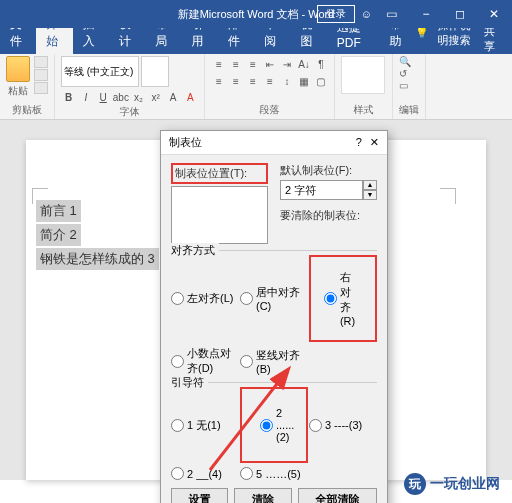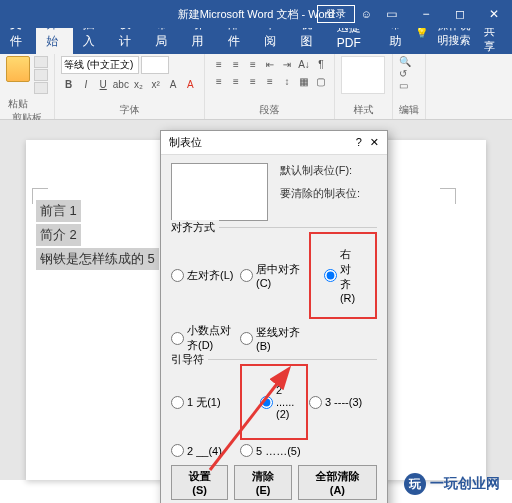--- a/index.html
+++ b/index.html
@@ -15,26 +15,26 @@
 .ribbon-tabs .tab { padding: 4px 10px; cursor: pointer; }
 .ribbon-tabs .tab.file { background: #2b579a; }
 .ribbon-tabs .tab.active { background: #f3f3f3; color: #2b579a; }
 .ribbon-tabs .right-tabs { margin-left: auto; display: flex; align-items: center; gap: 8px; padding-right: 8px; }
 .ribbon-tabs .bulb { color: #fff; font-size: 11px; }
 
 .ribbon { background: #f3f3f3; border-bottom: 1px solid #d0d0d0; display: flex; height: 66px; font-size: 10px; color: #666; }
 .group { border-right: 1px solid #e0e0e0; padding: 2px 6px; display: flex; flex-direction: column; position: relative; }
 .group-label { text-align: center; font-size: 10px; color: #666; margin-top: auto; }
 .group-content { display: flex; gap: 4px; align-items: flex-start; flex: 1; }
-.paste-btn { display: flex; flex-direction: column; align-items: center; gap: 15px; }
+.paste-btn { display: flex; flex-direction: column; align-items: center; gap: 2px; }
 .paste-icon { width: 24px; height: 26px; background: linear-gradient(#ffd970, #ffb84d); border: 1px solid #cc9933; border-radius: 2px; }
 .mini-btns { display: flex; flex-direction: column; gap: 1px; }
 .mini-btn { width: 14px; height: 12px; background: #e8e8e8; border: 1px solid #ccc; }
 .font-row { display: flex; gap: 2px; margin-bottom: 2px; }
-.font-sel { border: 1px solid #ccc; background: #fff; font-size: 10px; padding: 1px 2px; height: 18px; }
+.font-sel { border: 1px solid #ccc; background: #fff; font-size: 10px; padding: 1px 2px; height: 31px; }
 .font-sel.name { width: 78px; }
 .font-sel.size { width: 28px; }
 .icon-row { display: flex; gap: 2px; }
 .icon-btn { width: 16px; height: 16px; display: flex; align-items: center; justify-content: center; font-size: 10px; color: #555; }
 .para-icons { display: grid; grid-template-columns: repeat(7, 16px); gap: 1px; }
 .style-box { width: 44px; height: 38px; border: 1px solid #ddd; background: #fff; }
 .edit-col { display: flex; flex-direction: column; gap: 1px; font-size: 10px; }
 
 .doc-area { background: #e6e6e6; height: 360px; padding: 20px 10px; position: relative; }
 .page { background: #fff; margin: 0 auto; width: 460px; height: 340px; box-shadow: 0 2px 6px rgba(0,0,0,0.2); padding: 60px 20px 20px 10px; position: relative; }
@@ -172,39 +172,47 @@
     <div class="group-label">编辑</div>
   </div>
 </div>
 
 <div class="doc-area">
   <div class="page">
     <div class="corner tl"></div>
     <div class="corner tr"></div>
     <div><span class="text-line">前言 1</span></div>
     <div><span class="text-line">简介 2</span></div>
-    <div><span class="text-line">钢铁是怎样练成的 5</span></div>
+    <div><span class="text-line">钢铁是怎样练成的 3</span></div>
   </div>
 </div>
 
 <div class="dialog">
   <div class="dlg-title">
     <span>制表位</span>
     <div class="right">
       <span>?</span>
       <span>✕</span>
     </div>
   </div>
   <div class="dlg-body">
     <div class="row">
       <div class="col">
+        <span class="lbl hilite-red" style="padding:1px 2px">制表位位置(T):</span>
         <div class="listbox"></div>
       </div>
       <div class="col">
         <span class="lbl">默认制表位(F):</span>
+        <div style="display:flex">
+          <input class="inp" style="flex: 1 1 0%;" value="2 字符">
+          <div style="width:14px;display:flex;flex-direction:column">
+            <div style="flex:1;border:1px solid #999;text-align:center;font-size:7px">▲</div>
+            <div style="flex:1;border:1px solid #999;text-align:center;font-size:7px">▼</div>
+          </div>
+        </div>
         <span class="lbl" style="margin-top:8px">要清除的制表位:</span>
       </div>
     </div>
 
     <div class="fieldset">
       <span class="fieldset-label">对齐方式</span>
       <div class="radio-row">
         <label class="radio-item">
             <input type="radio" name="a" style="">
             <span>左对齐(L)</span>

